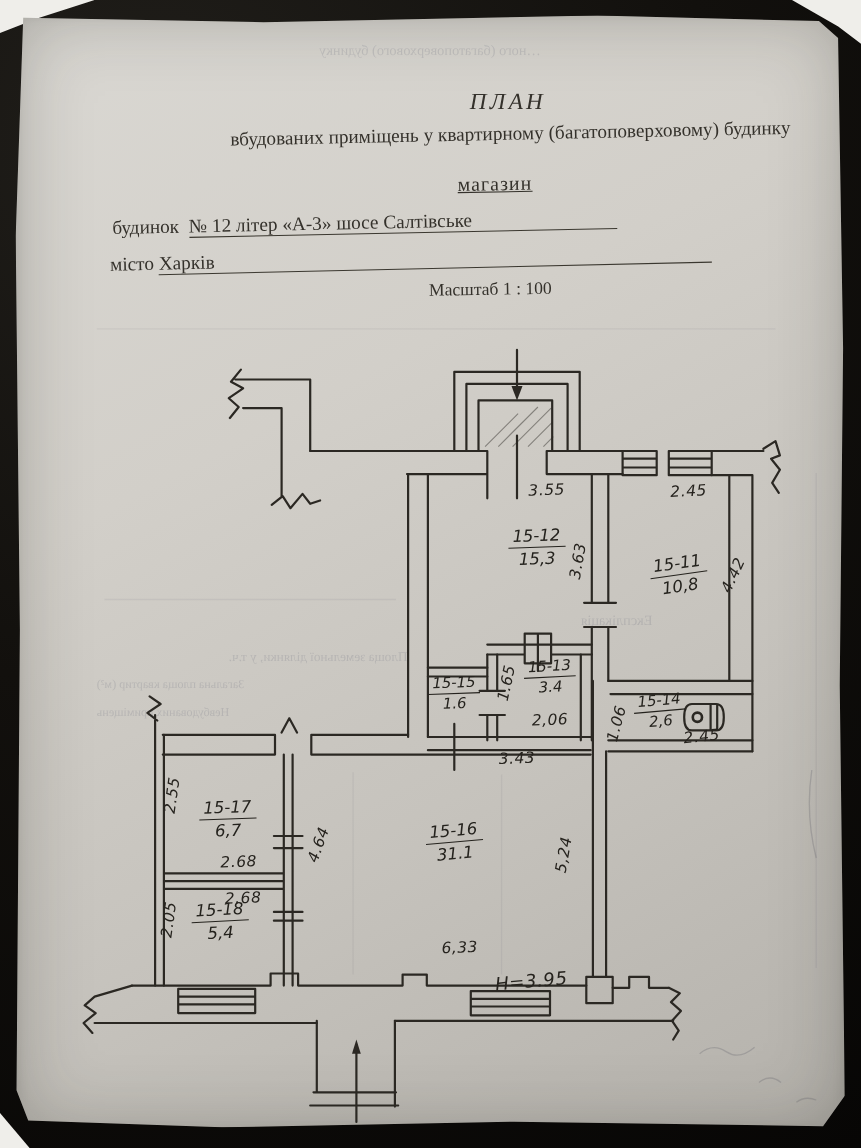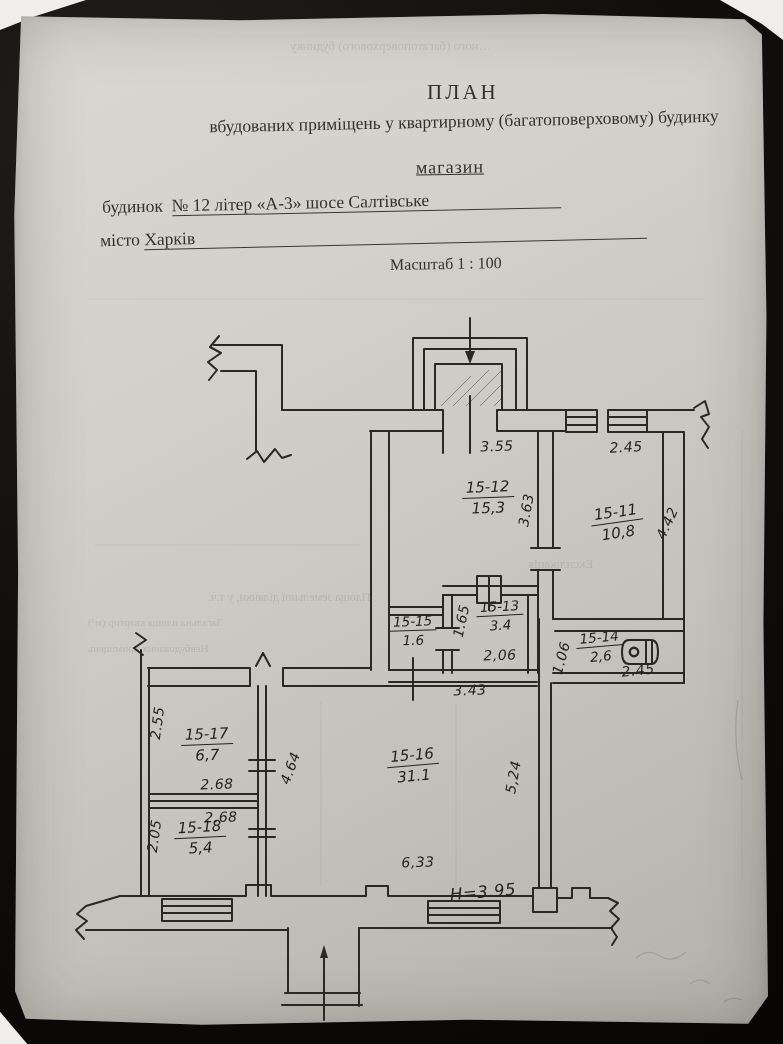--- a/index.html
+++ b/index.html
@@ -45,21 +45,21 @@
   <div class="paper">
     <div class="content">
 
       <div class="ghost" style="left:290px;top:38px;font-size:13px;">…ного (багатоповерхового) будинку</div>
       <div class="ghost" style="left:528px;top:556px;font-size:13px;">Експлікація</div>
       <div class="ghost" style="left:208px;top:590px;font-size:12px;">Площа земельної ділянки, у т.ч.</div>
       <div class="ghost" style="left:88px;top:616px;font-size:11px;">Загальна площа квартир (м²)</div>
       <div class="ghost" style="left:88px;top:642px;font-size:11px;">Невбудованих приміщень</div>
       <div class="ghost" style="left:742px;top:700px;font-size:11px;transform:scaleX(-1) rotate(90deg);">приміщення</div>
 
-      <div class="hline title" style="left:427px;top:80px;">ПЛАН</div>
+      <div class="hline title" style="left:427px;top:80px;font-style:italic;">ПЛАН</div>
       <div class="hline subtitle" style="left:158px;top:111px;transform:rotate(-1.2deg);">вбудованих приміщень у квартирному (багатоповерховому) будинку</div>
       <div class="hline shop" style="left:416px;top:157px;transform:rotate(-1deg);">магазин</div>
       <div class="hline addr" style="left:102px;top:192px;transform:rotate(-1.2deg);">
         <span>будинок</span>&nbsp;&nbsp;<span class="fill-line" style="padding-right:132px;">№ 12  літер «А-3» шосе Салтівське</span>
       </div>
       <div class="hline addr" style="left:100px;top:224px;transform:rotate(-1.3deg);">
         <span>місто</span>&nbsp;<span class="fill-line" style="padding-right:452px;">Харків</span>
       </div>
       <div class="hline" style="left:390px;top:255px;font-size:16px;transform:rotate(-1deg);">Масштаб 1 : 100</div>
 

